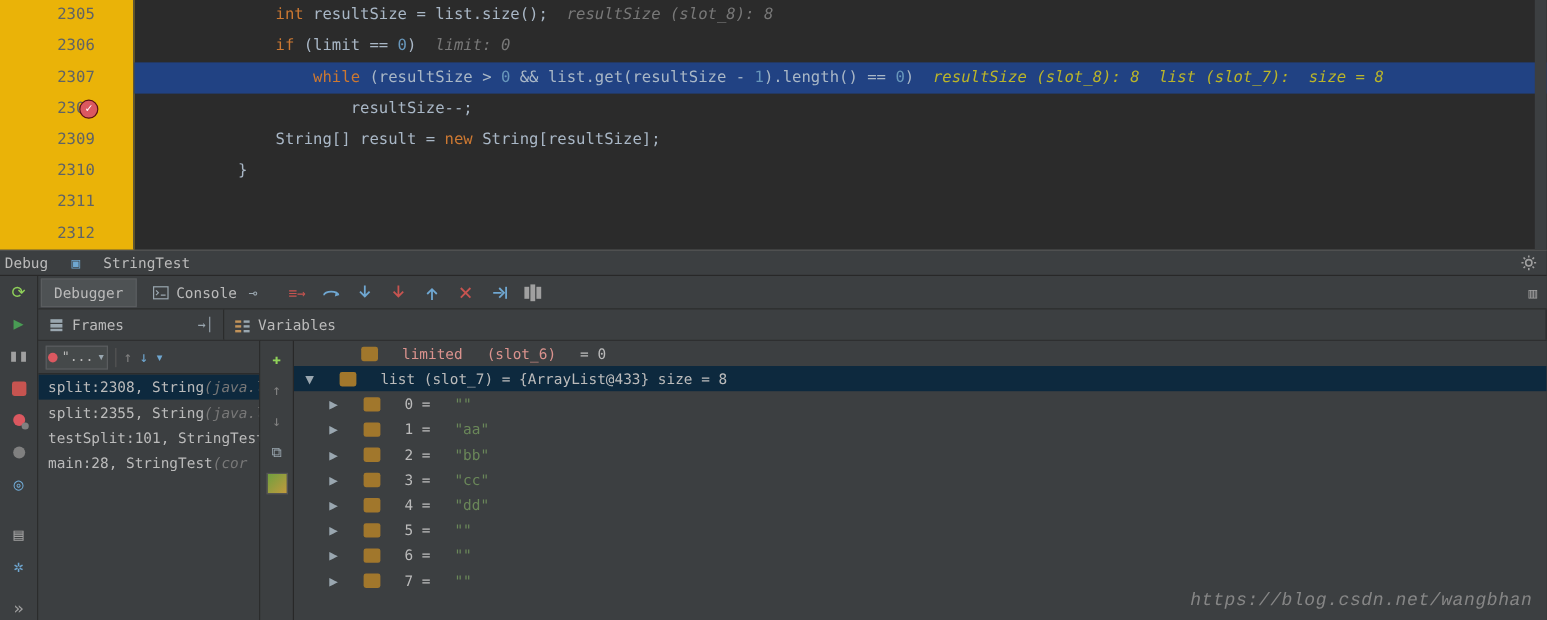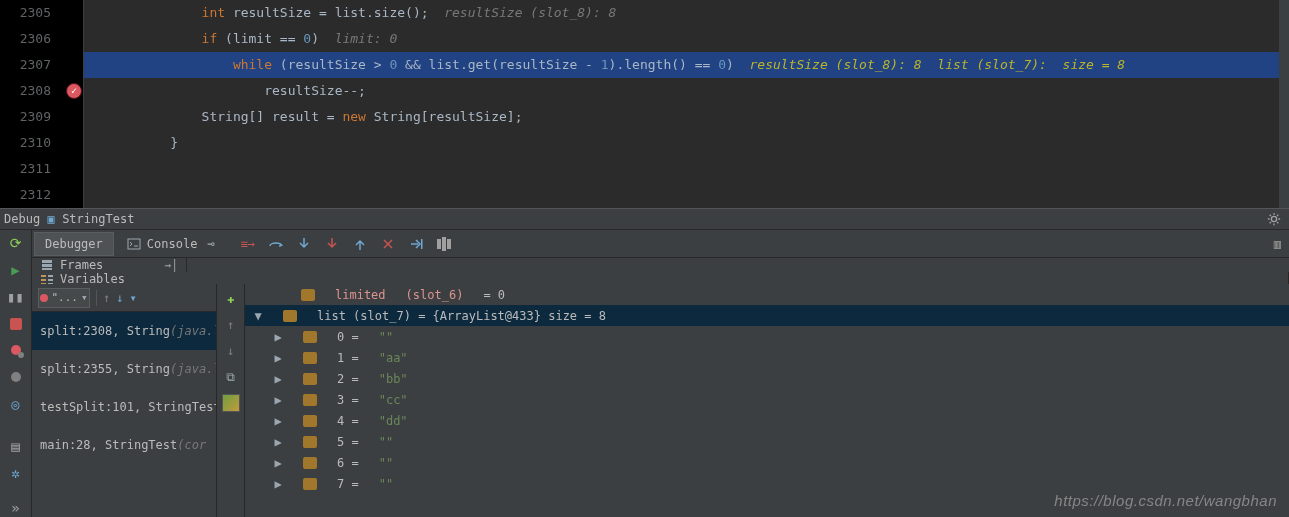--- a/index.html
+++ b/index.html
@@ -15,22 +15,22 @@
   }
 
   
   .editor {
     display: flex;
     width: 100%;
     height: 208px;
     background: #2b2b2b;
   }
   .gutter {
-    width: 84px;
-    background: #000000;
+    width: 112px;
+    background: #eab308;
     color: #606366;
     text-align: right;
     padding-right: 8px;
     line-height: 26px;
     font-size: 13px;
     position: relative;
     border-right: 1px solid #3c3f41;
   }
   .gutter-line { height: 26px; display:flex; align-items:center; justify-content:flex-end; padding-right:24px;}
   .bp-marker {
@@ -74,21 +74,21 @@
     background: #3c3f41;
     border-top: 1px solid #555;
     border-bottom: 1px solid #282828;
     display:flex;
     align-items:center;
     font-size:12px;
     color:#bbb;
     padding-left:4px;
     justify-content: space-between;
   }
-  .debug-strip .left{display:flex;align-items:flex-end;gap:4px;}
+  .debug-strip .left{display:flex;align-items:flex-end;gap:16px;}
   .debug-strip .gear{width:14px;height:14px; margin-right:8px;}
   .cfg-icon {width:14px;height:14px;display:inline-flex;align-items:center;justify-content:center;color:#6fa7d1;}
 
   
   .debug-body {
     display:flex;
     height: 287px;
     background:#3c3f41;
   }
   .vert-tool {
@@ -153,21 +153,20 @@
   .da-eval span{width:4px;height:10px;background:#a0a0a0;}
   .tab-extra{margin-left:auto; margin-right:8px; color:#a0a0a0;}
 
   
   .panel-headers {
     height:26px;
     display:flex;
     border-bottom:1px solid #282828;
     font-size:12px;
     color:#bbb;
-    flex-direction:column;
   }
   .ph {
     display:flex;
     align-items:center;
     gap:6px;
     padding:0 8px;
     border-right:1px solid #282828;
     background:#3c3f41;
   }
   .ph .hicon{width:14px;height:14px;display:inline-block;}
@@ -206,21 +205,21 @@
     font-size:11px;color:#bbb;
   }
   .thread-combo .dot{width:8px;height:8px;border-radius:50%;background:#db5860;}
   .ft-sep{width:1px;height:16px;background:#555;}
   .ft-arrow{color:#808080;}
   .ft-arrow.active-down{color:#499c54;}
   .ft-funnel{color:#6fa7d1;}
 
   .frames-list{flex:1;overflow:hidden;}
   .frame-item{
-    height:38px;
+    height:21px;
     display:flex;align-items:center;
     padding:0 8px;
     color:#bbb;
     white-space:nowrap;overflow:hidden;
   }
   .frame-item.selected{background:#0d293e;}
   .frame-dim{color:#787878;font-style:italic;}
 
   .vars-col{
     flex:1;
@@ -254,21 +253,21 @@
   .ico-box.prim{background:#a1772c;}
   .var-red{color:#db938e;}
   .var-txt{color:#bbb;}
   .var-str{color:#6a8759;}
 
   .watermark{
     position:absolute;
     right:12px;
     bottom:8px;
     color:#868686;
-    font-family: Liberation Sans, sans-serif;
+    font-family: Liberation Mono, monospace;
     font-size:15px;
     letter-spacing:0.5px;
     font-style:italic;
   }
 </style>
 </head>
 <body>
 
 <div class="editor">
   <div class="gutter">

